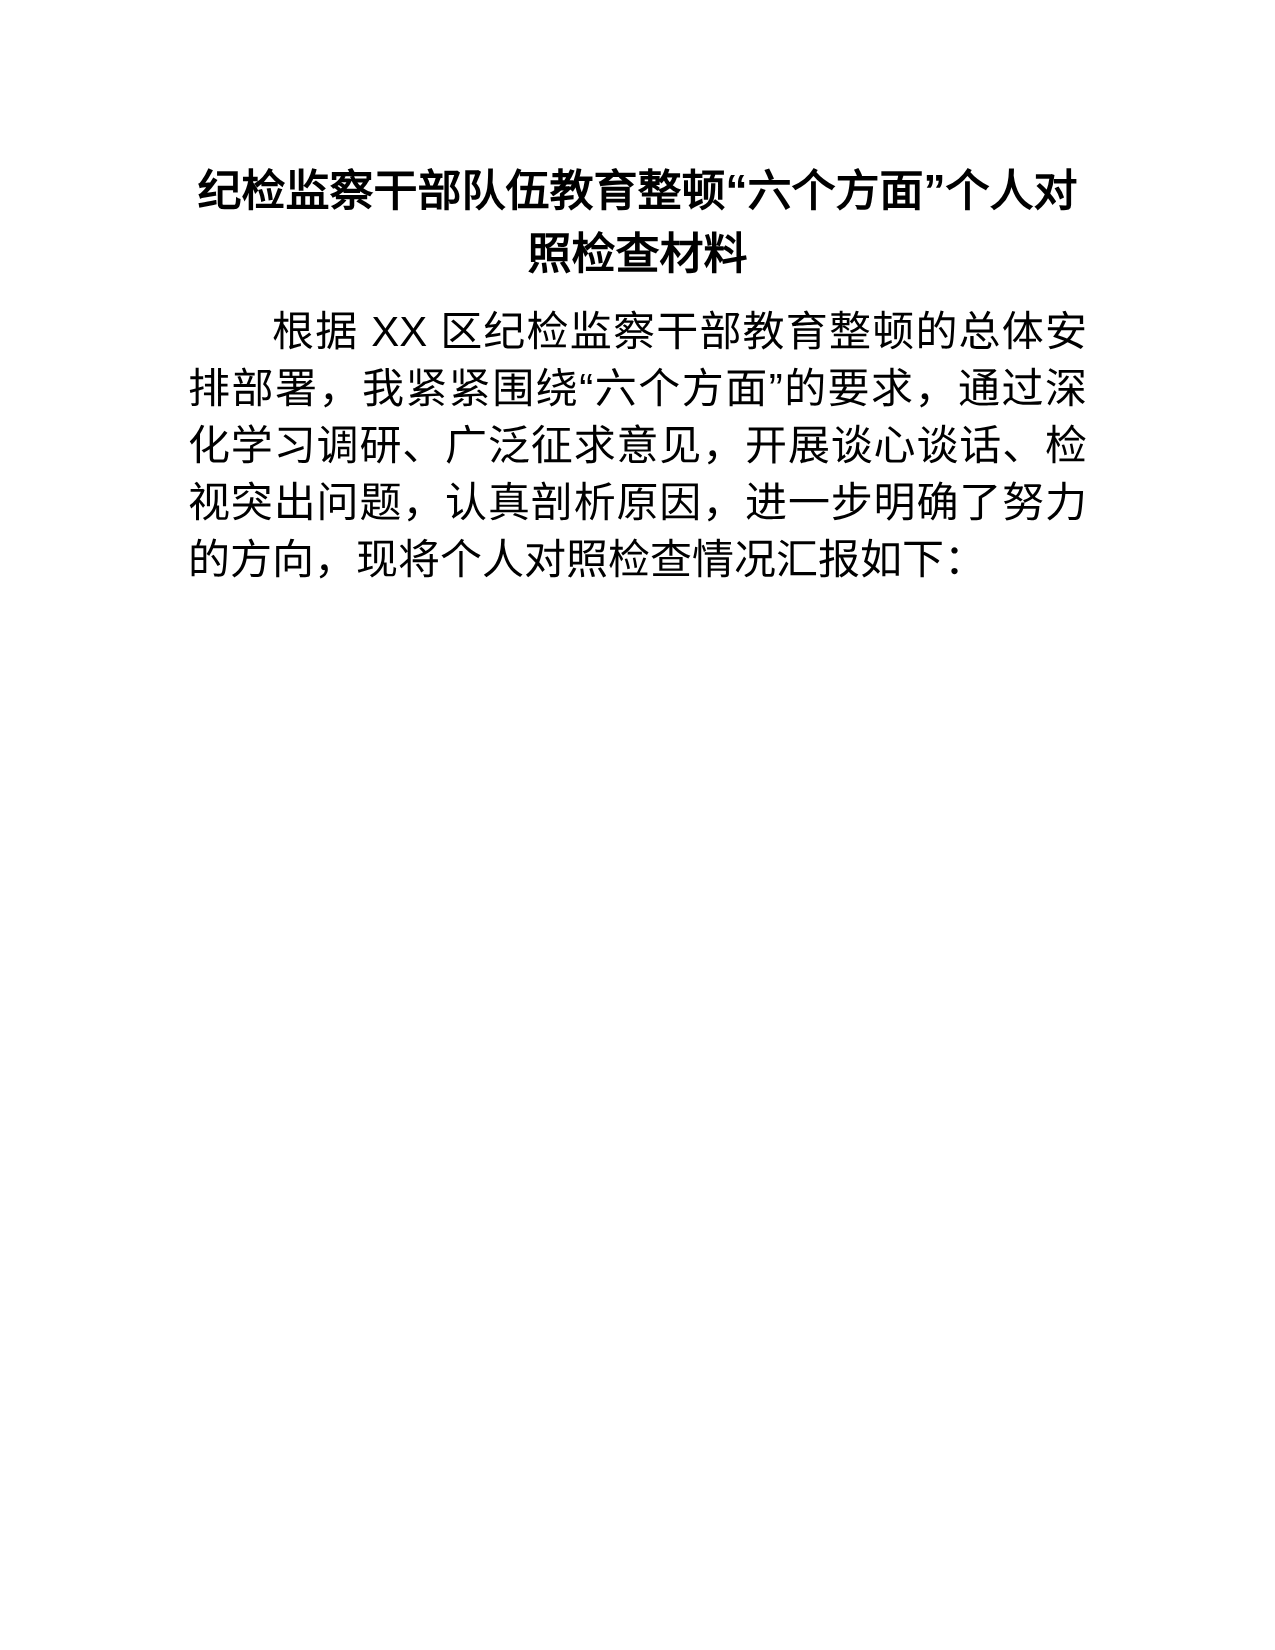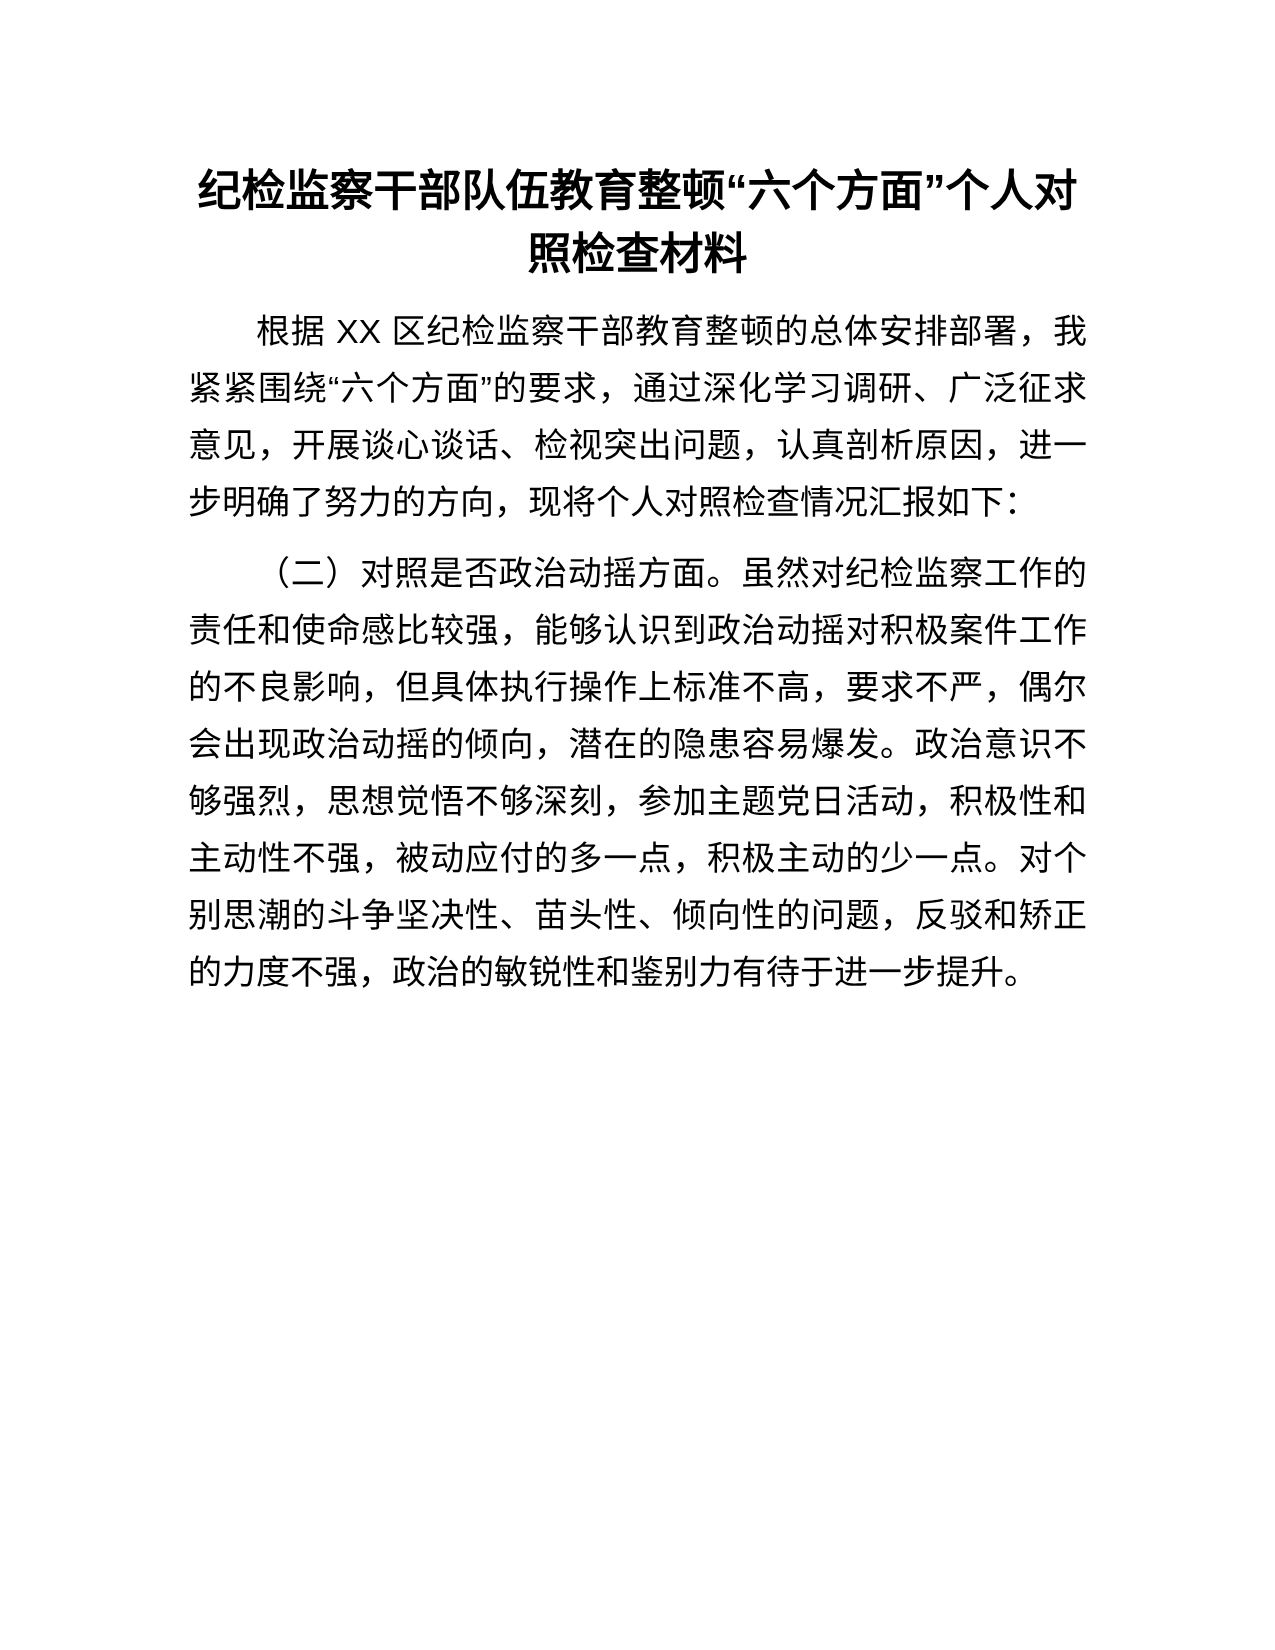--- a/index.html
+++ b/index.html
@@ -20,21 +20,21 @@
     overflow: hidden;
   }
   .doc-title {
     font-size: 44px;
     line-height: 63px;
     font-weight: 700;
     text-align: center;
     margin: 0 0 18px 0;
   }
   .doc-body p {
-    font-size: 34px;
+    font-size: 42px;
     line-height: 57px;
     margin: 0 0 14px 0;
     text-align: justify;
     text-justify: inter-ideograph;
     text-indent: 2em;
     word-break: break-all;
   }
   .section-heading {
     font-weight: 400; 
   }
@@ -43,15 +43,14 @@
 <body>
 
 <div class="page">
   <h1 class="doc-title">纪检监察干部队伍教育整顿“六个方面”个人对照检查材料</h1>
 
   <div class="doc-body">
     <p>根据 XX 区纪检监察干部教育整顿的总体安排部署，我紧紧围绕“六个方面”的要求，通过深化学习调研、广泛征求意见，开展谈心谈话、检视突出问题，认真剖析原因，进一步明确了努力的方向，现将个人对照检查情况汇报如下：</p>
 
 
 
-    <p>（二）对照是否政治动摇方面。虽然对纪检监察工作的责任和使命感比较强，能够认识到政治动摇对积极案件工作的不良影响，但具体执行操作上标准不高，要求不严，偶尔会出现政治动摇的倾向，潜在的隐患容易爆发。政治意识不够强烈，思想觉悟不够深刻，参加主题党日活动，积极性和主动性不强，被动应付的多一点，积极主动的少一点。对个别思潮的斗争坚决性、苗头性、倾向性的问题，反驳和矫正的力度不强，政治的敏锐性和鉴别力有待于进一步提升。</p>
   </div>
 </div>
 
 </body></html>

